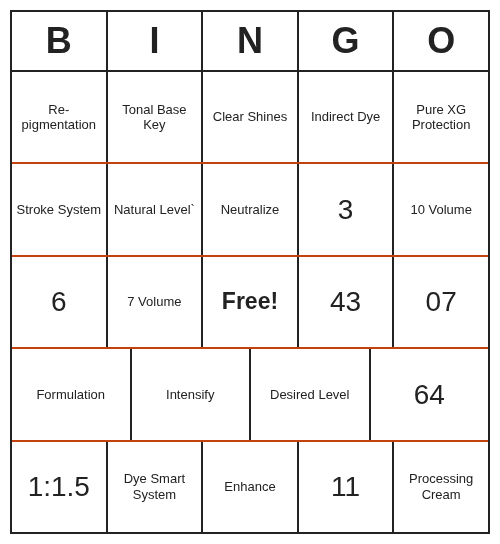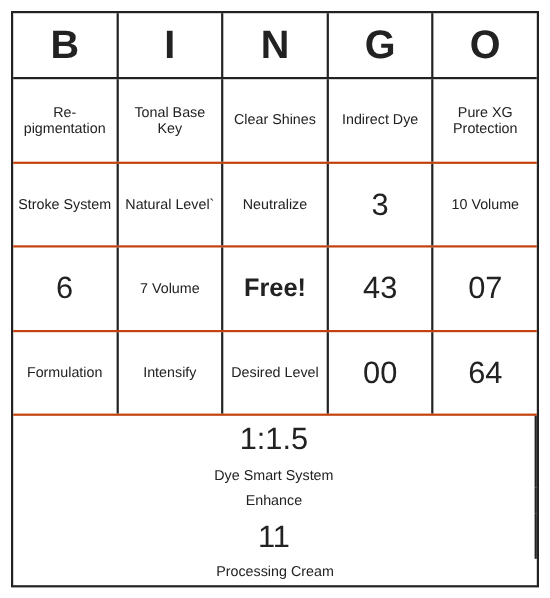--- a/index.html
+++ b/index.html
@@ -56,21 +56,20 @@
 
     .bingo-row {
       display: flex;
       flex-direction: row;
       flex: 1;
       border-bottom: 2px solid #c2410c;
     }
 
     .bingo-row:last-child {
       border-bottom: none;
-      flex-direction: column;
     }
 
     .bingo-cell {
       flex: 1;
       display: flex;
       align-items: center;
       justify-content: center;
       text-align: center;
       border-right: 2px solid #222;
       padding: 4px;
@@ -123,21 +122,20 @@
         <div class="bingo-cell large-number">6</div>
         <div class="bingo-cell">7 Volume</div>
         <div class="bingo-cell free">Free!</div>
         <div class="bingo-cell large-number">43</div>
         <div class="bingo-cell large-number">07</div>
       </div>
       <div class="bingo-row">
         <div class="bingo-cell">Formulation</div>
         <div class="bingo-cell">Intensify</div>
         <div class="bingo-cell">Desired Level</div>
-        <div class="bingo-cell large-number">00</div>
         <div class="bingo-cell large-number">64</div>
       </div>
       <div class="bingo-row">
         <div class="bingo-cell large-number">1:1.5</div>
         <div class="bingo-cell">Dye Smart System</div>
         <div class="bingo-cell">Enhance</div>
         <div class="bingo-cell large-number">11</div>
         <div class="bingo-cell">Processing Cream</div>
       </div>
     </div>

